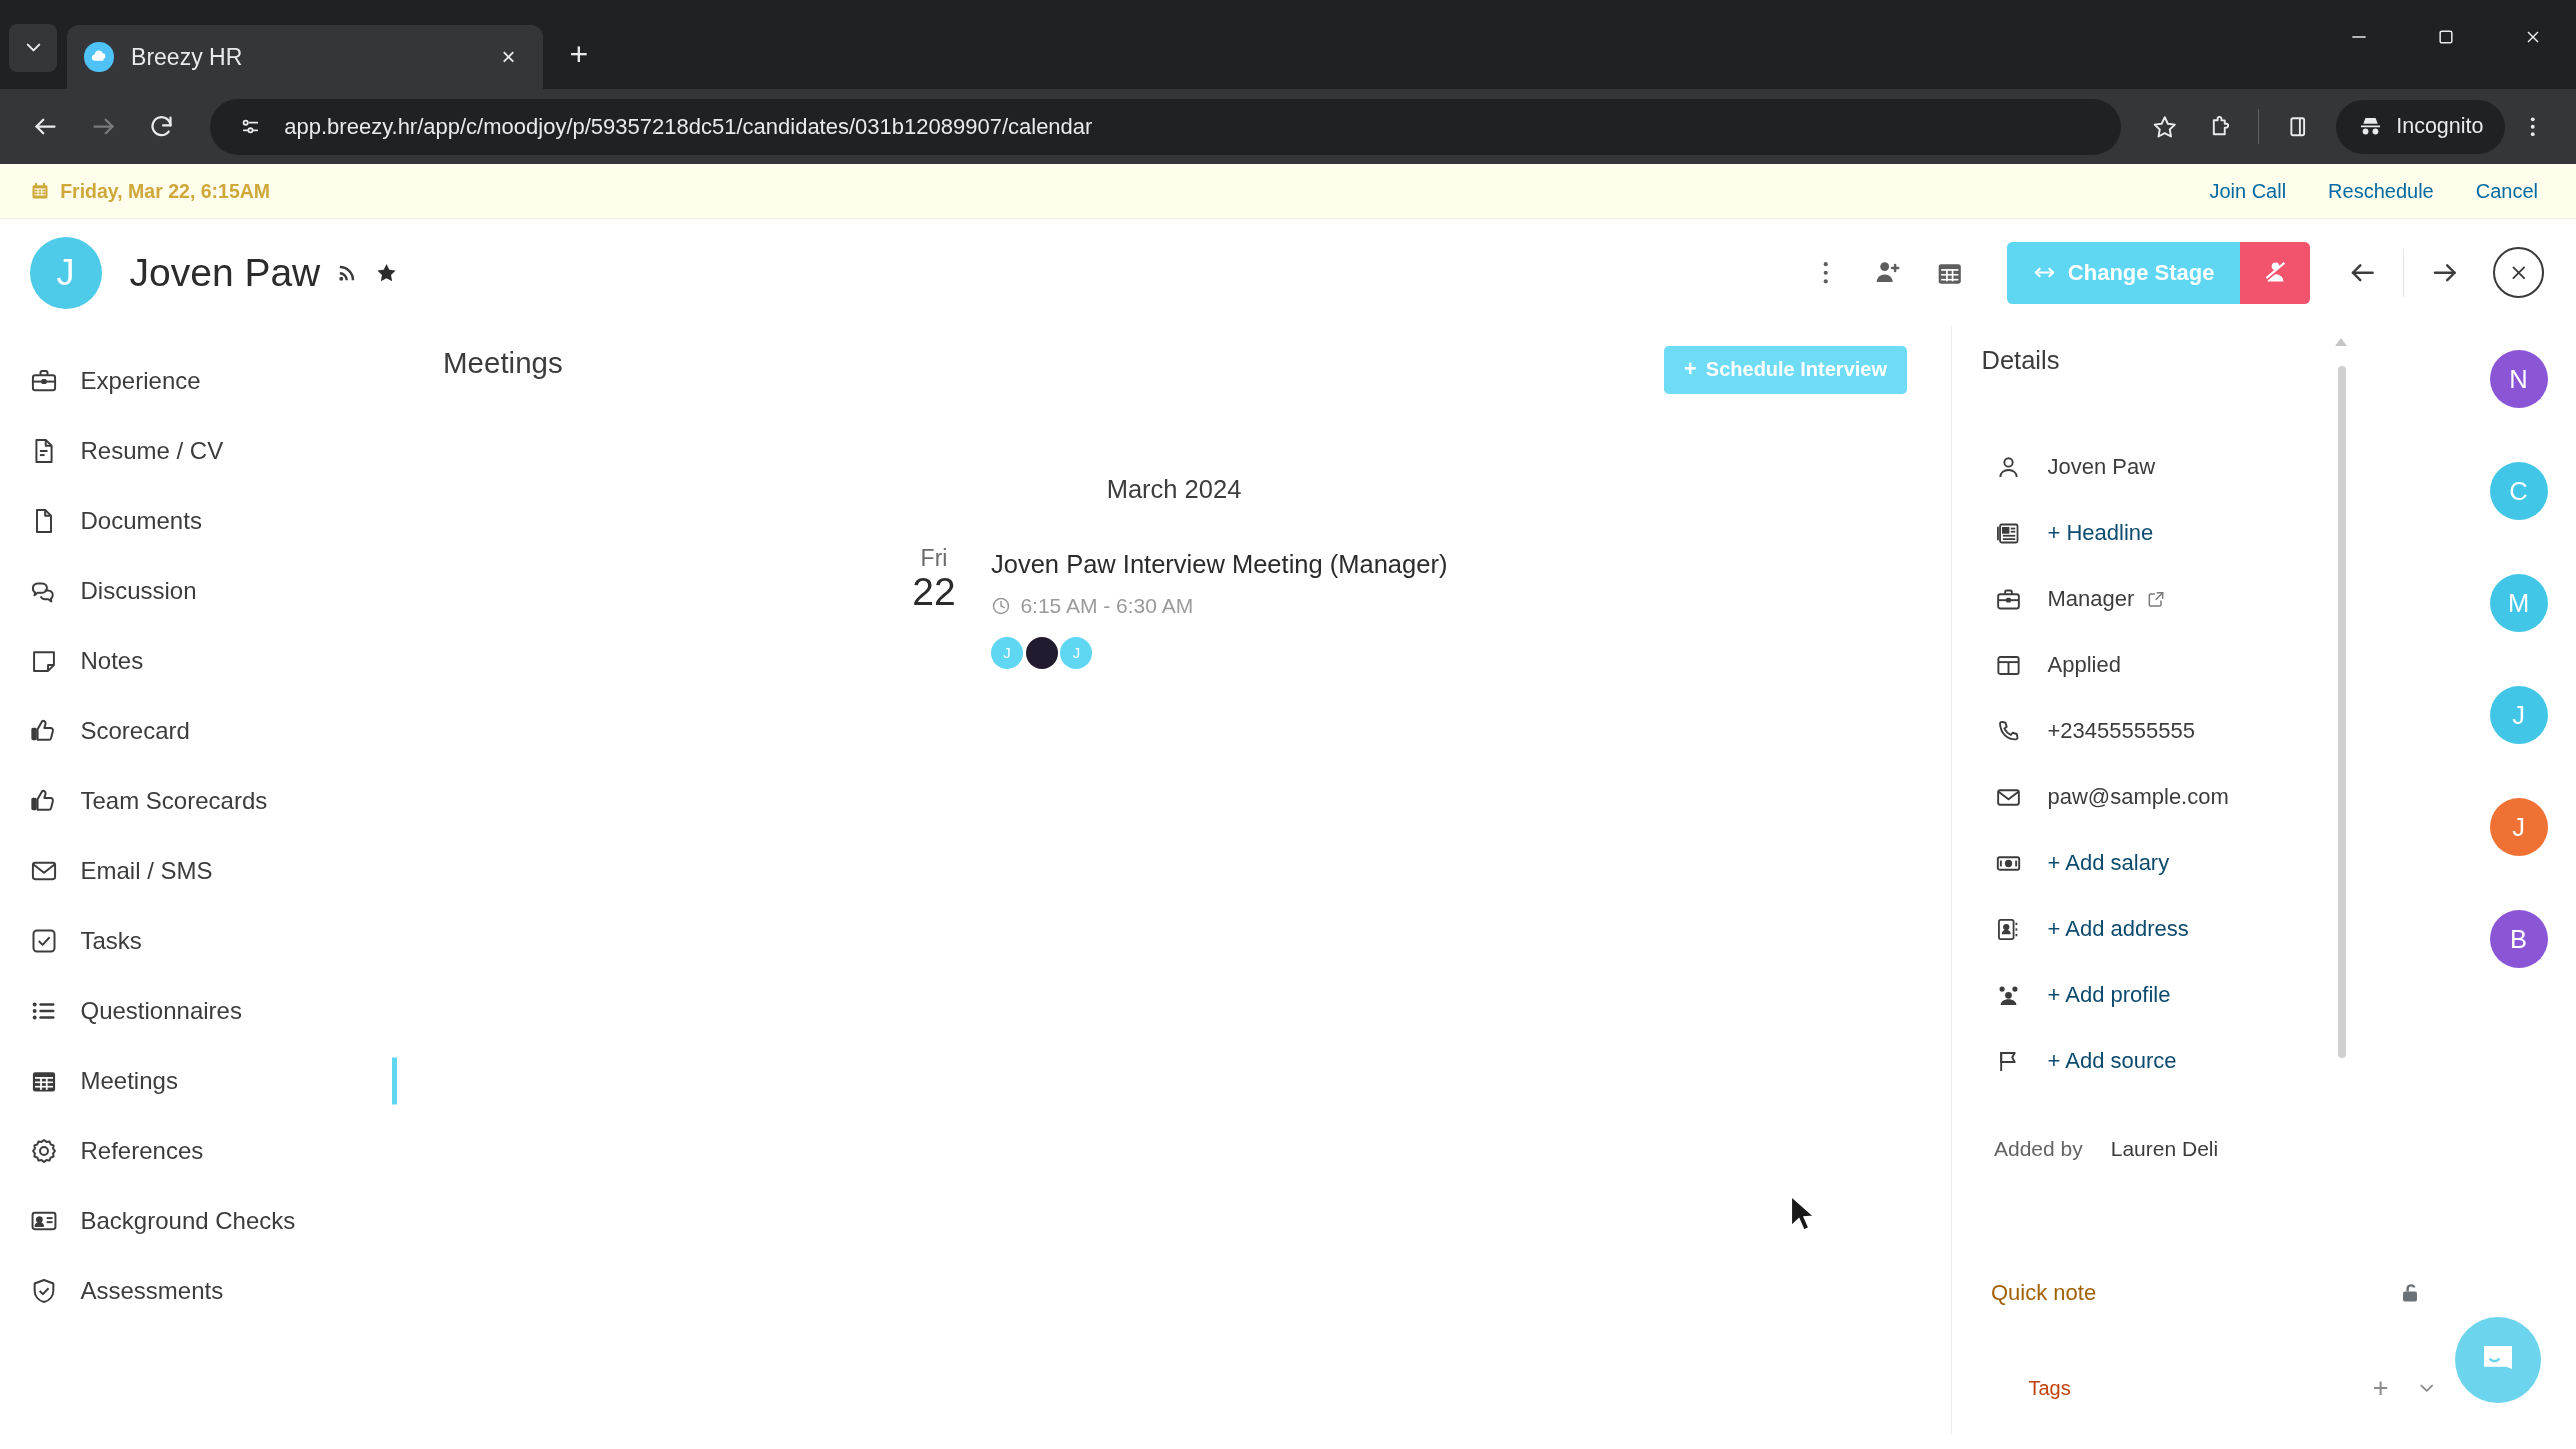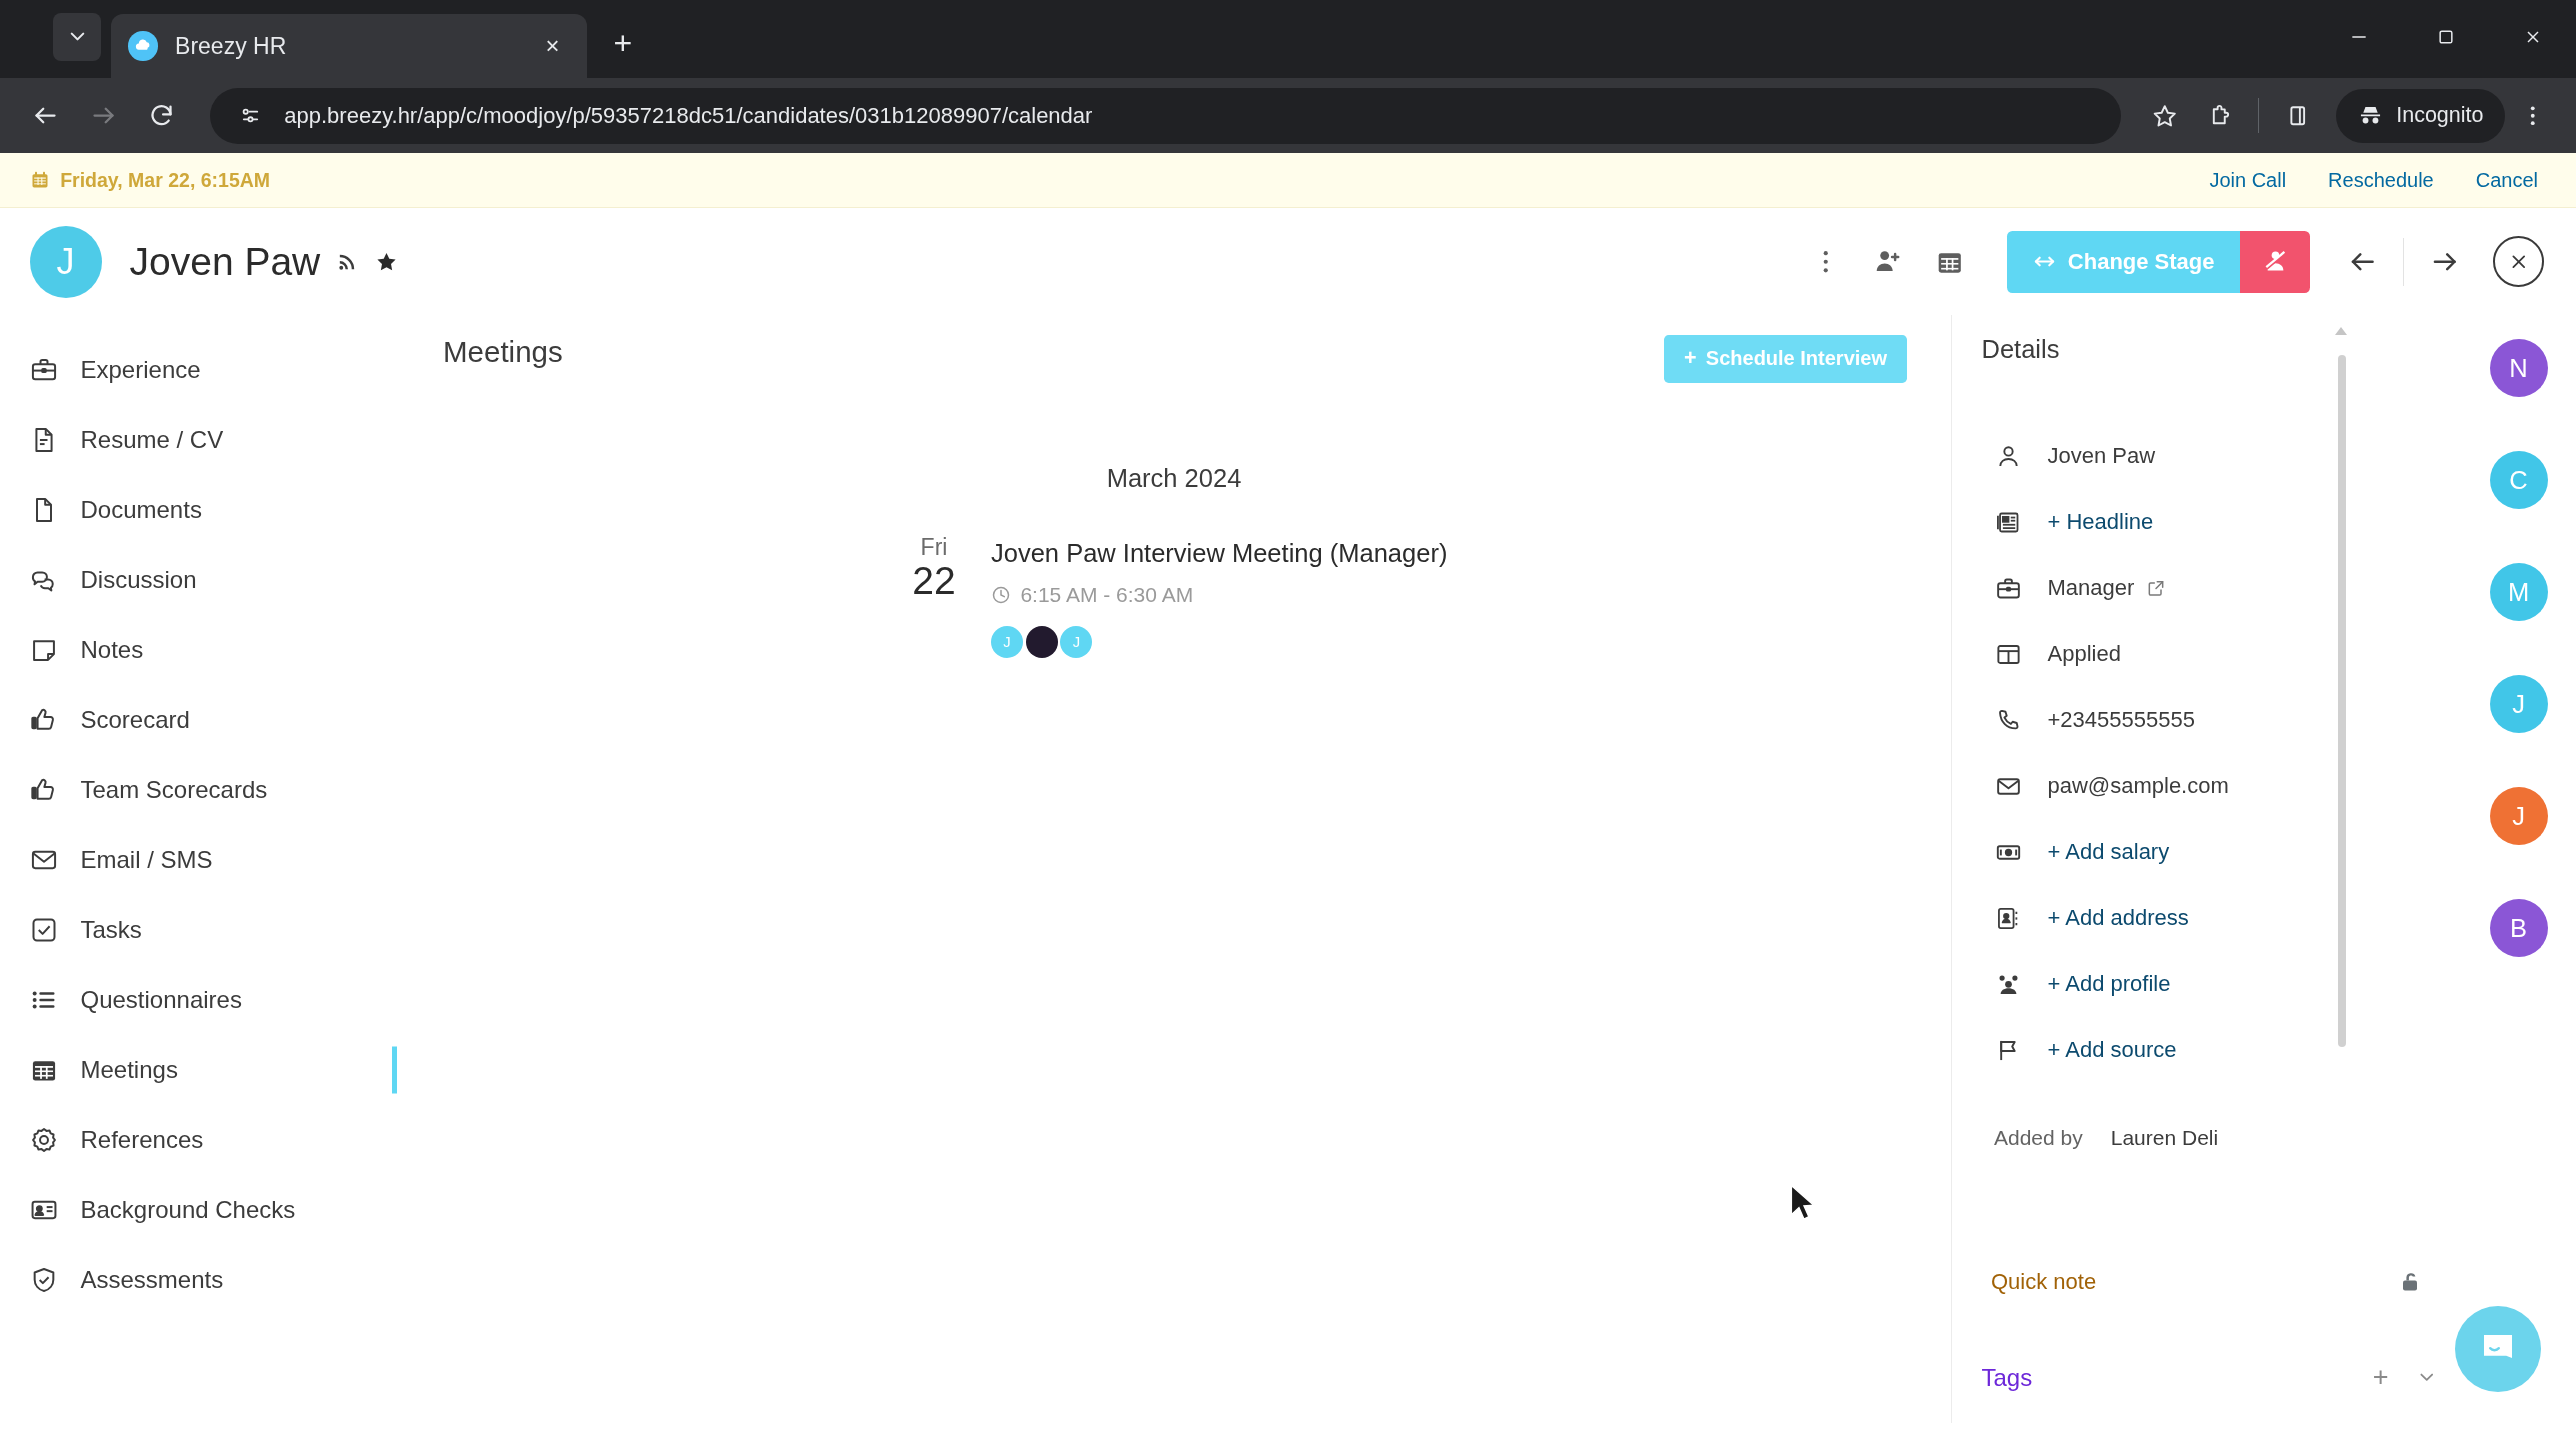--- a/index.html
+++ b/index.html
@@ -7,26 +7,25 @@
     width: 2576px; height: 1449px;
     font-family: "Liberation Sans", sans-serif;
     background: #ffffff;
     overflow: hidden;
   }
 
   
   .browser-chrome { width: 100%; background: #202124; }
 
   .tabstrip {
-    height: 78px;
+    height: 89px;
     display: flex;
     align-items: flex-end;
     padding-left: 9.4px;
     position: relative;
-    margin-left: 44px;
   }
   .tab-search-btn {
     width: 48px; height: 48px;
     border-radius: 8px;
     background: #35363a;
     display: flex; align-items: center; justify-content: center;
     margin-bottom: 17.4px;
     margin-right: 9.4px;
     flex: none;
   }
@@ -382,21 +381,21 @@
   .lock-icon svg { width: 24px; height: 24px; }
 
   .tags-row {
     position: absolute;
     left: 0; right: 0;
     top: 1047px;
     display: flex;
     align-items: center;
     padding: 0 24px 0 29.5px;
   }
-  .tags-label { font-size: 24px; color: #6d28d9; }
+  .tags-label { font-size: 20px; color: #c2410c; margin-left: 47px; }
   .tags-actions { margin-left: auto; display: flex; align-items: center; gap: 27px; }
   .tags-actions .plus { font-size: 27px; color: #8a8a8a; font-weight: 300; }
   .tags-actions svg { width: 21.5px; height: 21.5px; }
 
   
   .det-scroll {
     position: absolute;
     right: 115px; top: 12px;
     width: 8px; height: 738px;
   }

